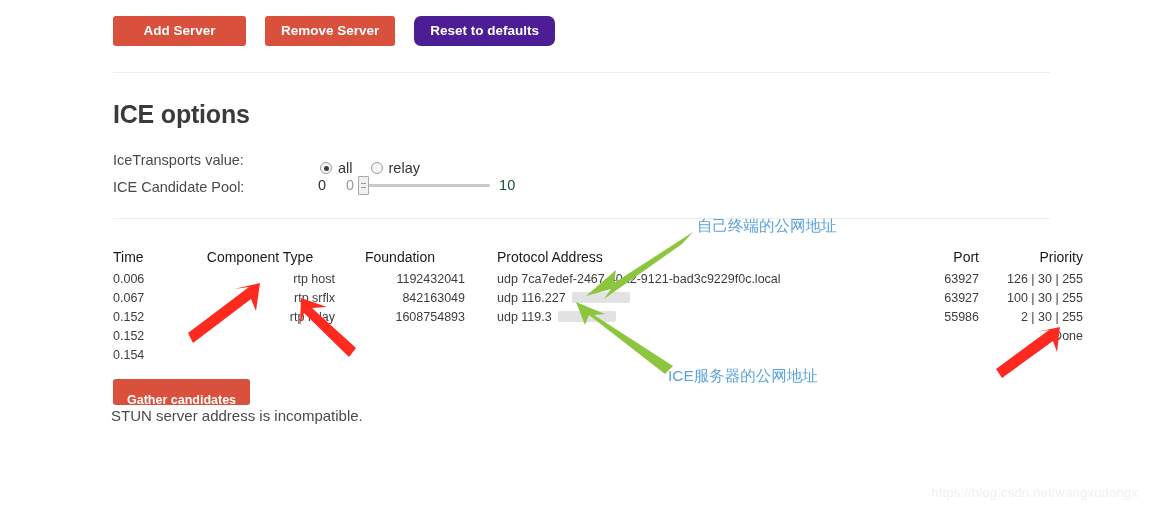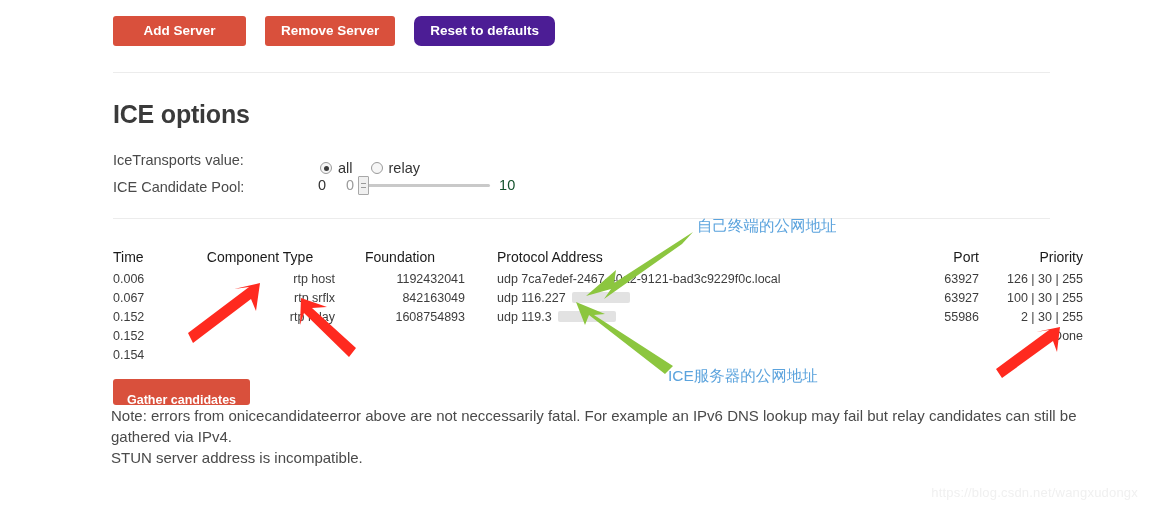--- a/index.html
+++ b/index.html
@@ -397,17 +397,16 @@
   </g>
 
   <g>
     <polygon id="r-arrow-3" points="1049,330 996,369 1002,378 1053,341 1057,352 1060,327 1036,332" fill="#ff2a1f"></polygon>
   </g>
 </svg>
 
 <button class="btn-gather" style="background: rgb(217, 80, 60);">Gather candidates</button>
 
 <div class="note">
-  <div>Note: errors from onicecandidateerror above are not neccessarily fatal. For example an IPv6 DNS lookup may fail but relay candidates can still be gathered via IPv4.</div>
   <div>STUN server address is incompatible.</div>
 </div>
 
 <div class="watermark">https://blog.csdn.net/wangxudongx</div>
 
 </body></html>

